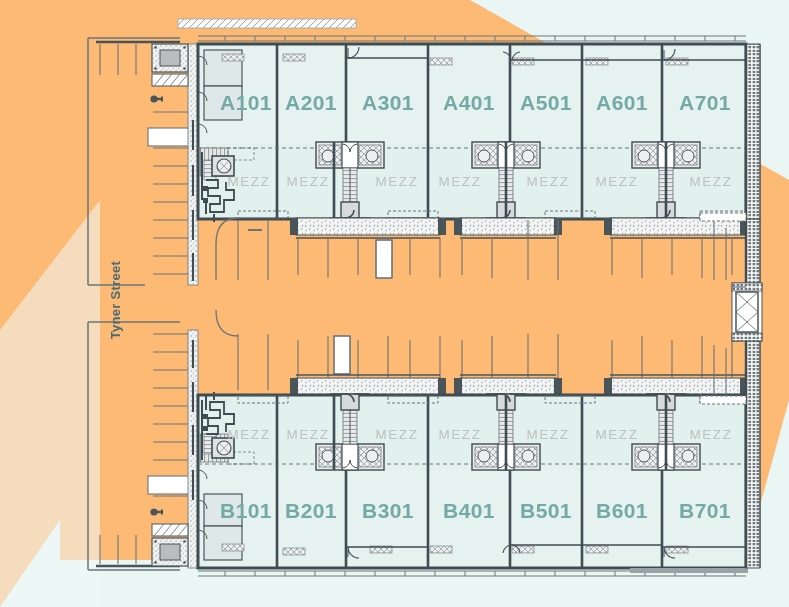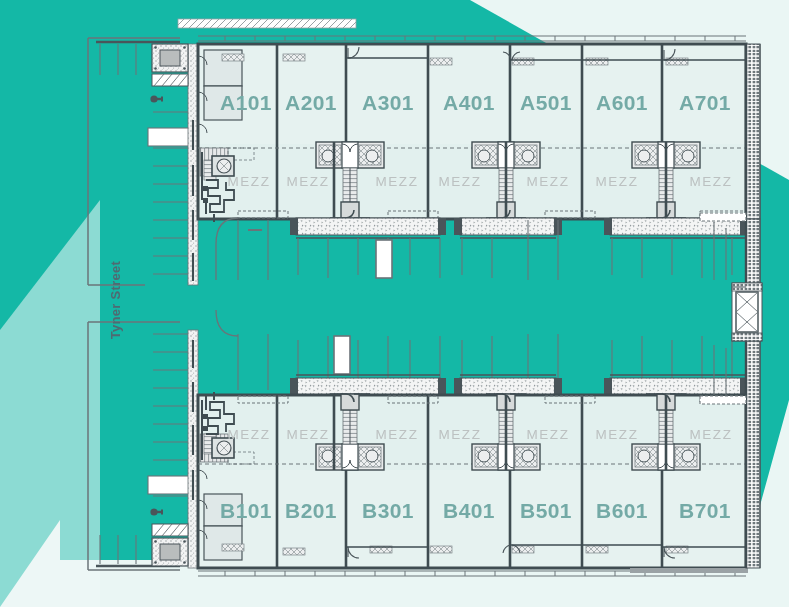--- a/index.html
+++ b/index.html
@@ -1,18 +1,18 @@
 <!DOCTYPE html>
 <html><head>
 <meta charset="utf-8">
 <style>
   html,body{margin:0;padding:0;background:#ffffff;}
   body{width:789px;height:607px;overflow:hidden;
        font-family:"Liberation Sans",sans-serif;}
-  #stage{position:relative;width:789px;height:607px;background:#14b8a6;}
+  #stage{position:relative;width:789px;height:607px;background:#fdba74;}
   #stage svg{position:absolute;left:0;top:0;}
   .unitlbl{font-family:"Liberation Sans",sans-serif;font-weight:bold;
            font-size:21px;letter-spacing:.4px;fill:#74aaa6;}
   .mezzlbl{font-family:"Liberation Sans",sans-serif;font-weight:normal;
            font-size:13.5px;letter-spacing:1.6px;fill:#bcc1c1;}
   .streetlbl{font-family:"Liberation Sans",sans-serif;font-weight:bold;
              font-size:13px;letter-spacing:.3px;fill:#4f6a72;}
 </style>
 </head>
 <body>

